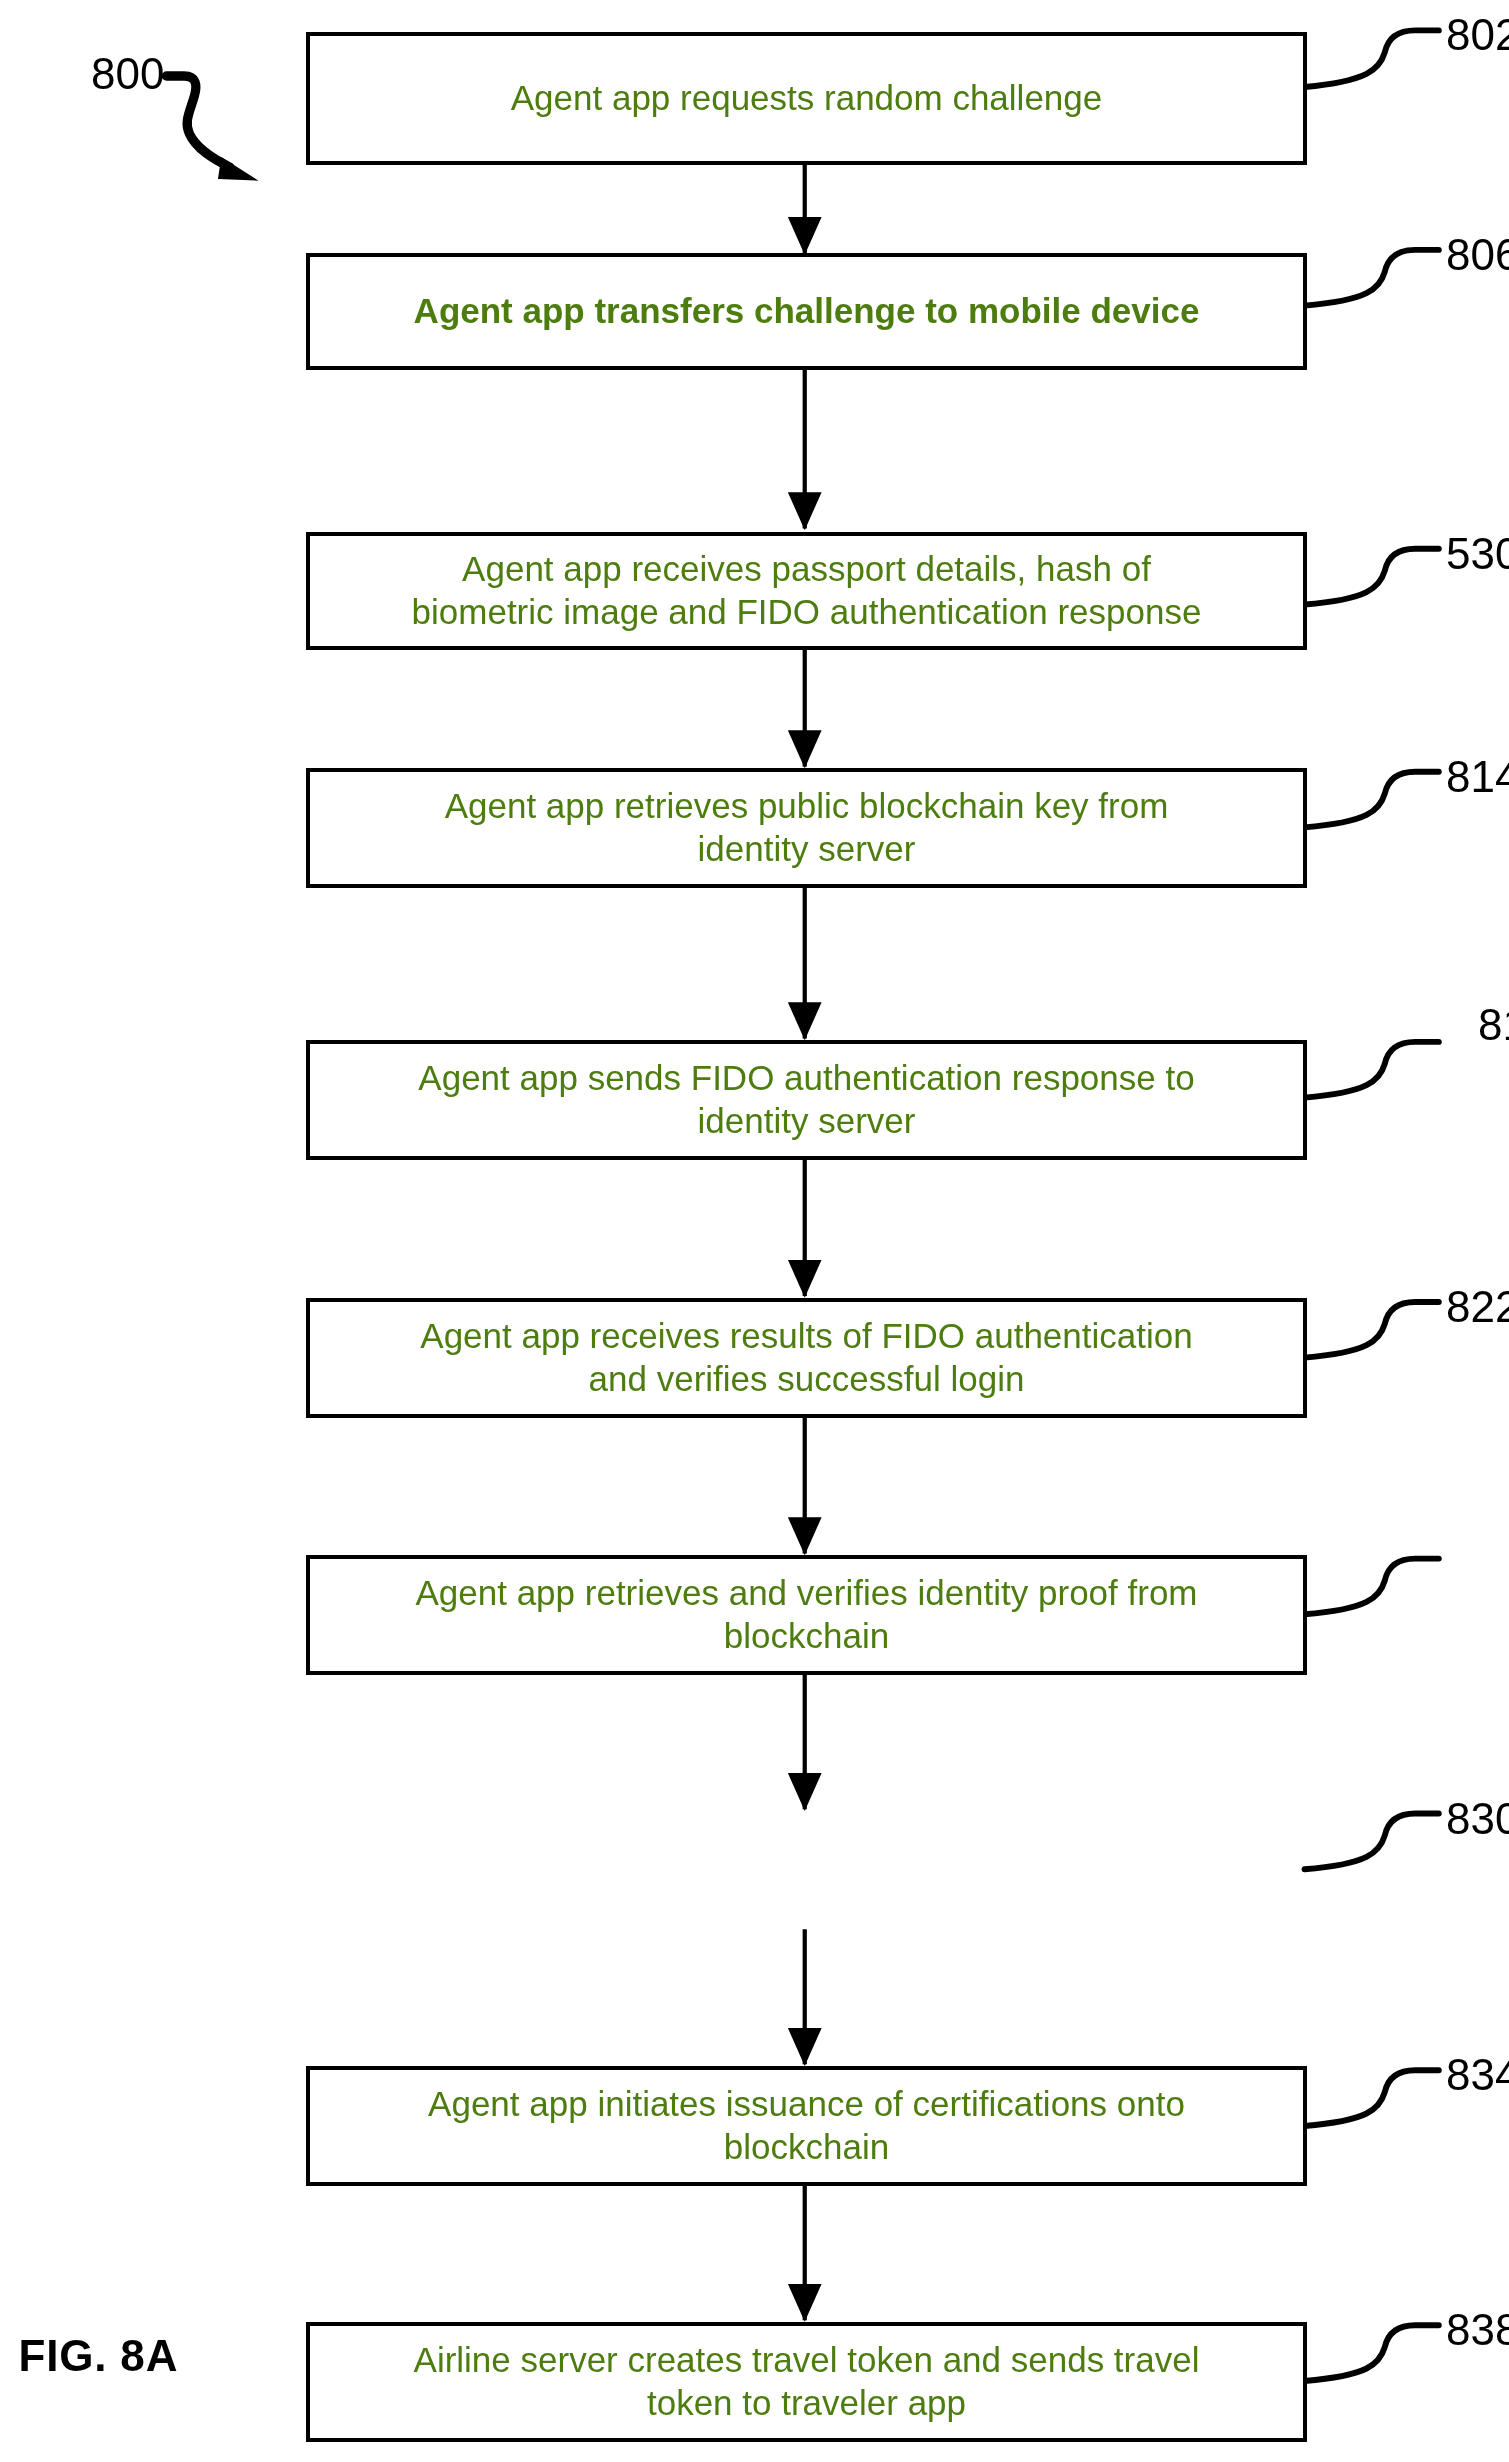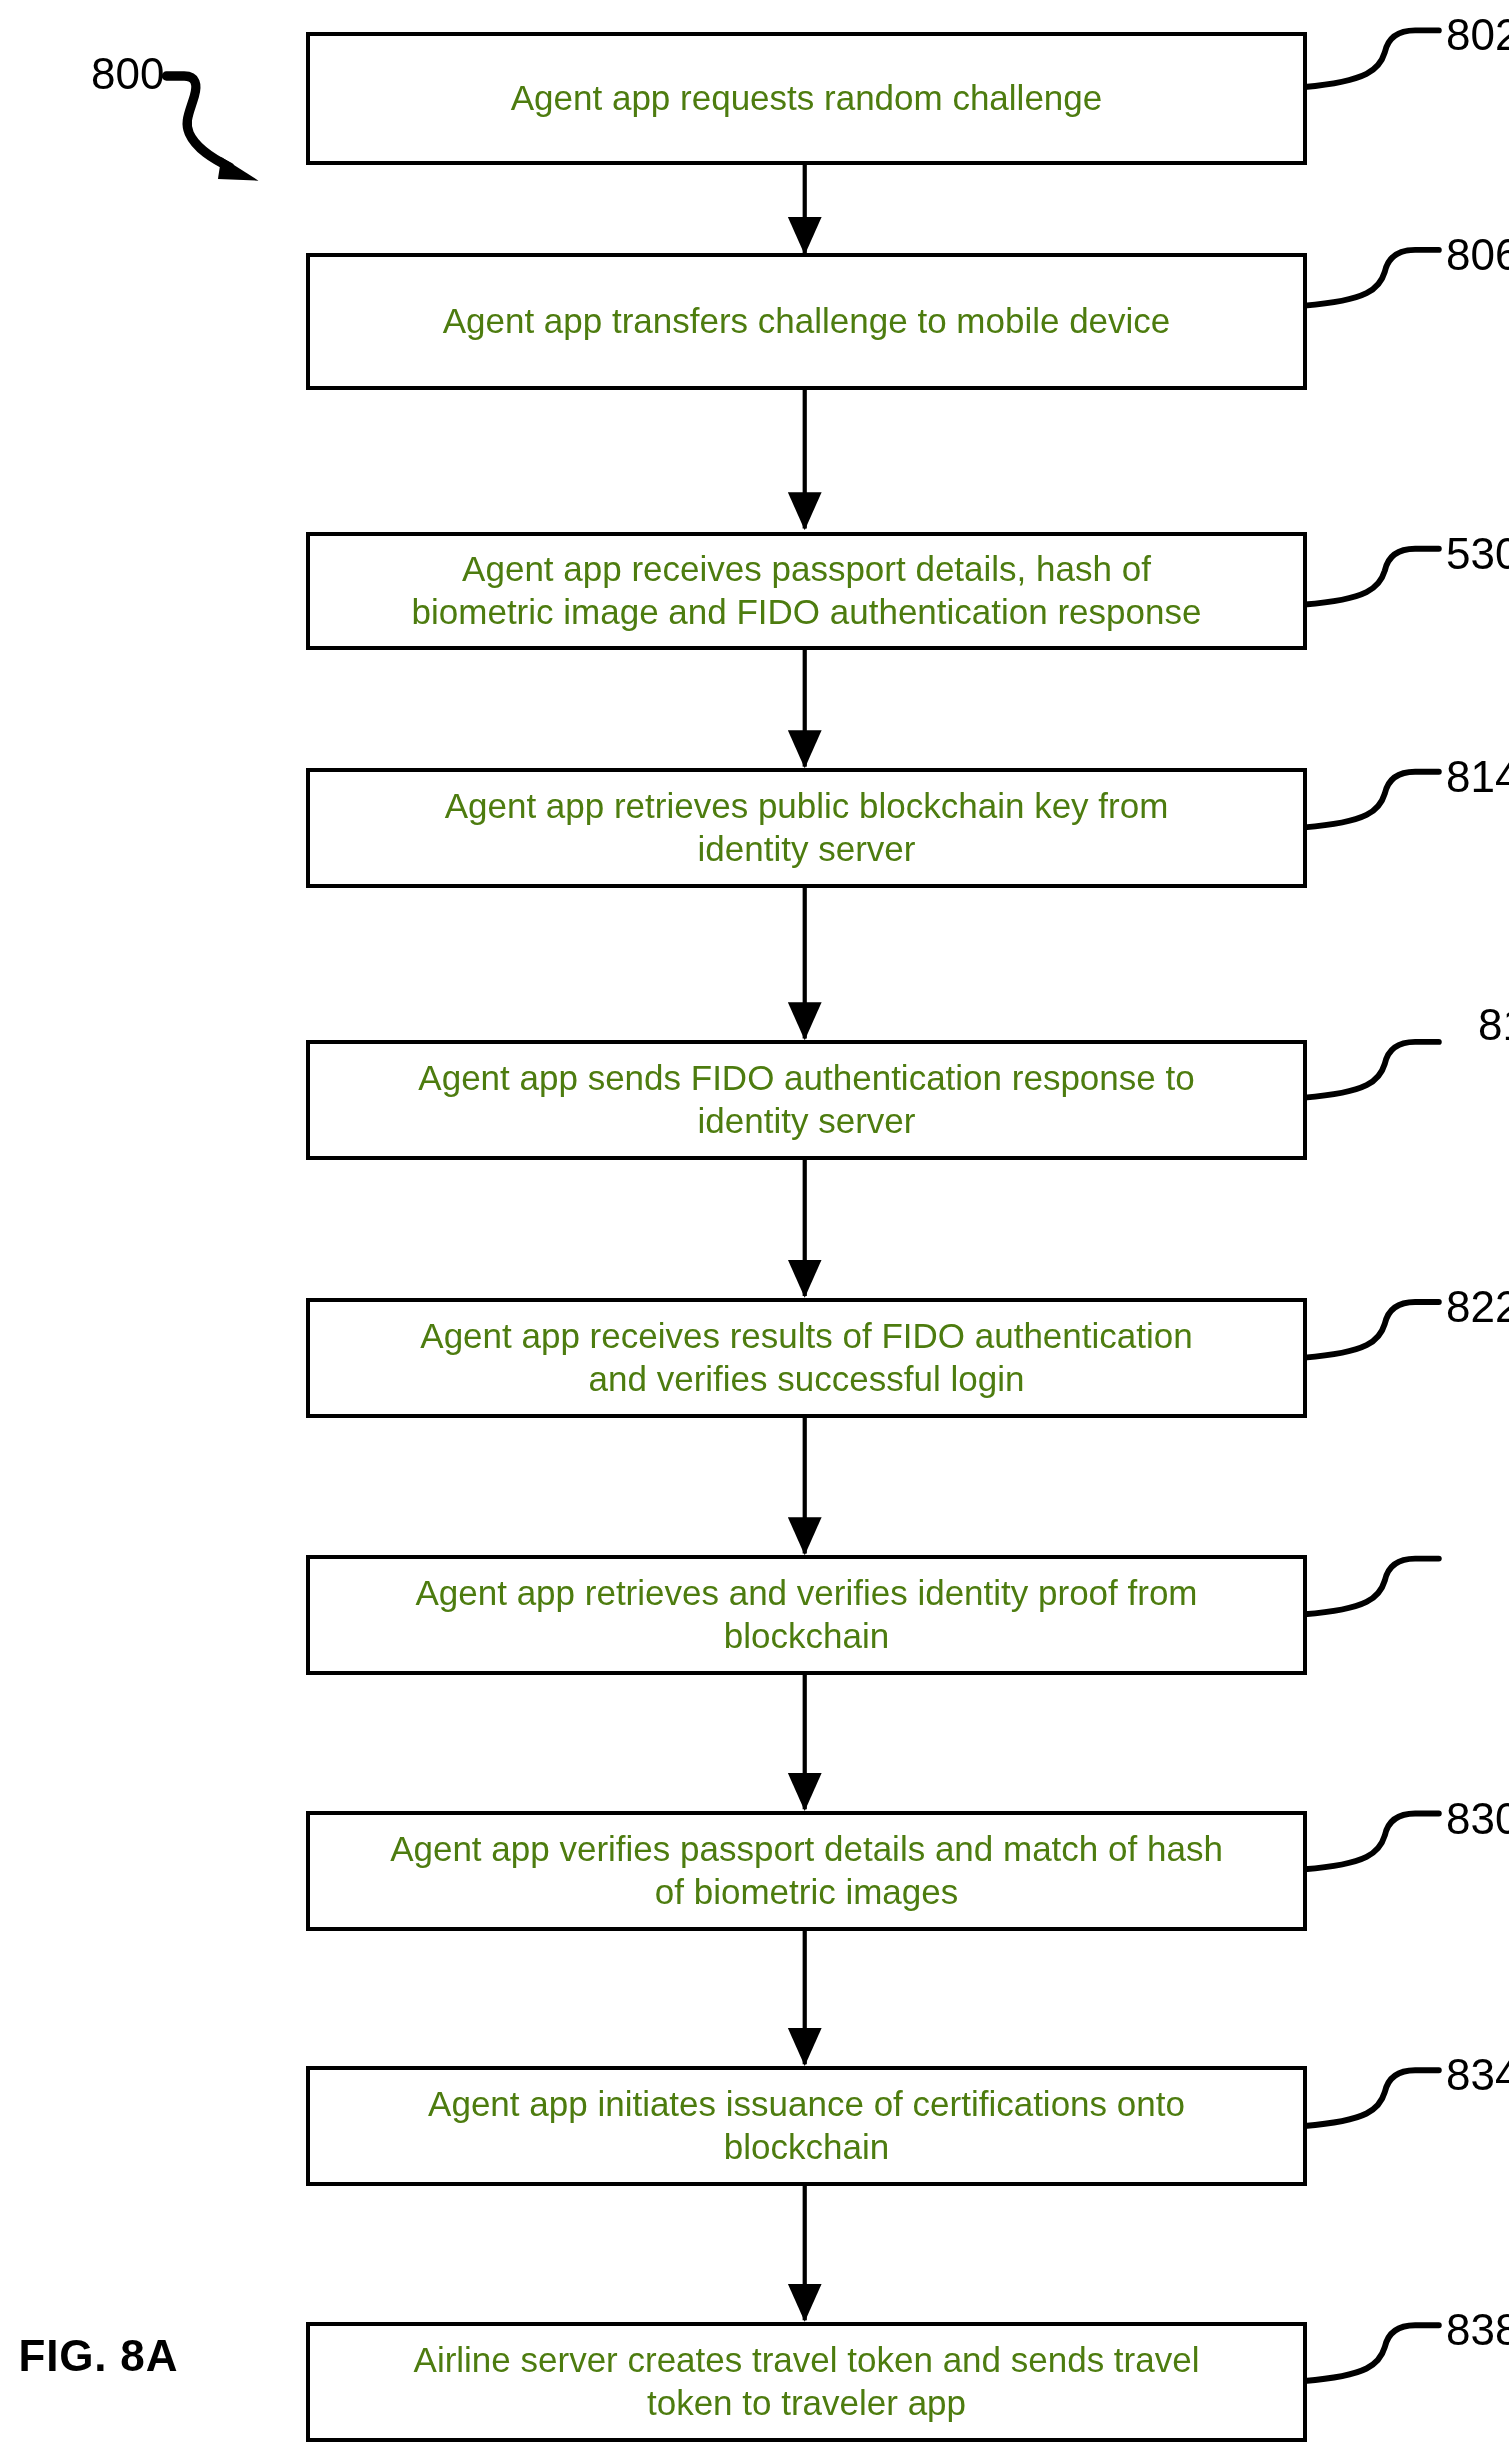--- a/index.html
+++ b/index.html
@@ -110,21 +110,21 @@
     </g>
   </svg>
 
   <div class="ref-number" style="left:91px; top:49px;">800</div>
 
   <div class="flow-box" style="left:306px; top:32px; width:1001px; height:133px;">
     <span class="flow-box-label">Agent app requests random challenge</span>
   </div>
   <div class="ref-number" style="left:1446px; top:10px;">802</div>
 
-  <div class="flow-box" style="left:306px; top:253px; width:1001px; height:137px;">
+  <div class="flow-box" style="left:306px; top:253px; width:1001px; height:117px;font-weight:bold;">
     <span class="flow-box-label">Agent app transfers challenge to mobile device</span>
   </div>
   <div class="ref-number" style="left:1446px; top:230px;">806</div>
 
   <div class="flow-box" style="left:306px; top:532px; width:1001px; height:118px;">
     <span class="flow-box-label">Agent app receives passport details, hash of
 biometric image and FIDO authentication response</span>
   </div>
   <div class="ref-number" style="left:1446px; top:529px;">530</div>
 
@@ -145,24 +145,20 @@
 and verifies successful login</span>
   </div>
   <div class="ref-number" style="left:1446px; top:1282px;">822</div>
 
   <div class="flow-box" style="left:306px; top:1555px; width:1001px; height:120px;">
     <span class="flow-box-label">Agent app retrieves and verifies identity proof from
 blockchain</span>
   </div>
   <div class="ref-number" style="left:1520px; top:1539px;">826</div>
 
-  <div class="flow-box" style="left:306px; top:1811px; width:1001px; height:120px;">
-    <span class="flow-box-label">Agent app verifies passport details and match of hash
-of biometric images</span>
-  </div>
   <div class="ref-number" style="left:1446px; top:1794px;">830</div>
 
   <div class="flow-box" style="left:306px; top:2066px; width:1001px; height:120px;">
     <span class="flow-box-label">Agent app initiates issuance of certifications onto
 blockchain</span>
   </div>
   <div class="ref-number" style="left:1446px; top:2050px;">834</div>
 
   <div class="flow-box" style="left:306px; top:2322px; width:1001px; height:120px;">
     <span class="flow-box-label">Airline server creates travel token and sends travel

